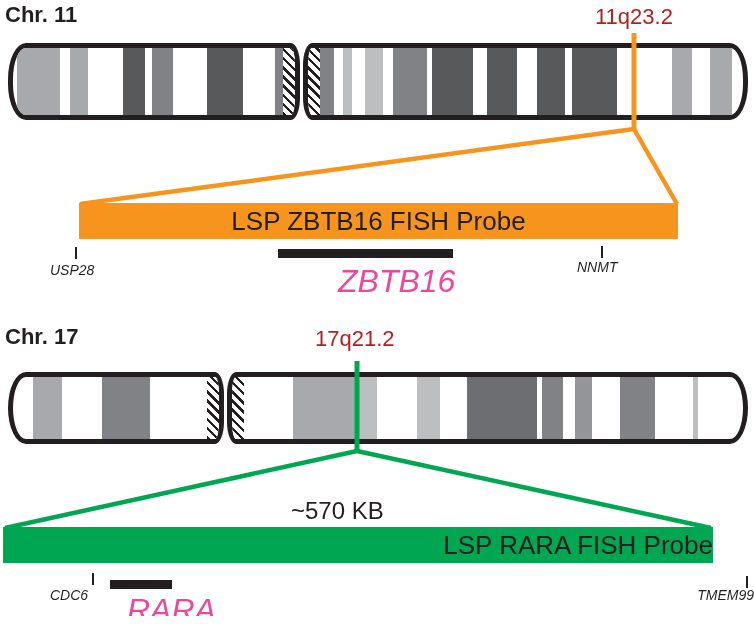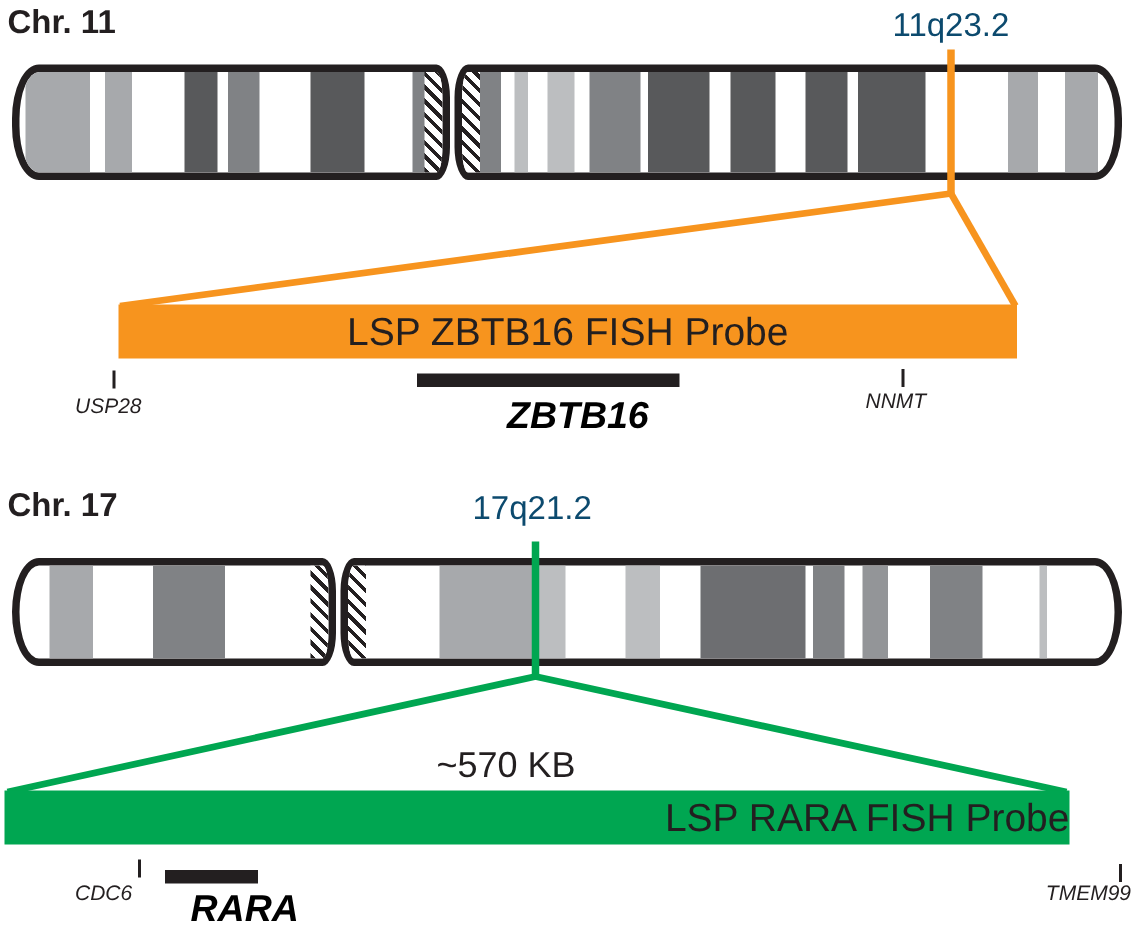--- a/index.html
+++ b/index.html
@@ -1,21 +1,21 @@
 <!DOCTYPE html>
 <html><head>
 <meta charset="utf-8">
 <style>
   html,body{margin:0;padding:0;background:#fff;}
   .canvas{
     position:relative;width:754px;height:616px;background:#fff;overflow:hidden;
     font-family:"Liberation Sans", sans-serif;color:#231F20;
   }
   .title{position:absolute;font-size:22px;font-weight:bold;color:#231F20;white-space:nowrap;}
-  .locus-label{position:absolute;font-size:22px;color:#0c4a6e;white-space:nowrap;}
+  .locus-label{position:absolute;font-size:22px;color:#b91c1c;white-space:nowrap;}
   
   .arm{
     position:absolute;background:#fff;border:5px solid #231F20;
     box-sizing:border-box;overflow:hidden;
   }
   .arm.h11{top:43px;height:77px;}
   .arm.h17{top:372px;height:72px;}
   .arm.pcap-left{border-radius:18px 9px 9px 18px / 36px 22px 22px 36px;}
   .arm.pcap-right{border-radius:9px 18px 18px 9px / 22px 36px 36px 22px;}
   .band{position:absolute;top:0;bottom:0;}
@@ -34,21 +34,21 @@
     position:absolute;height:36px;z-index:6;text-align:center;
     font-size:26px;line-height:36px;color:#231F20;white-space:nowrap;
   }
   .probe.orange{background:#F7941E;}
   .probe.green{background:#00A651;text-align:right;}
   .size-label{position:absolute;font-size:24px;color:#231F20;white-space:nowrap;z-index:7;}
   
   .gtick{position:absolute;width:2px;height:12px;background:#231F20;}
   .gene-bar{position:absolute;height:9px;background:#231F20;}
   .gene-small{position:absolute;font-size:14px;font-style:italic;color:#231F20;white-space:nowrap;}
-  .gene-big{position:absolute;font-size:25px;font-style:italic;color:#000000;white-space:nowrap;font-weight:bold;}
+  .gene-big{position:absolute;font-size:32px;font-style:italic;color:#ec4899;white-space:nowrap;}
 </style>
 </head>
 <body>
 
 <div class="canvas">
 
   <div class="title" style="left:5px;top:2px">Chr. 11</div>
   <div class="locus-label" style="left:595px;top:4px">11q23.2</div>
 
   <div class="arm h11 pcap-left" style="left:8px;width:292px">

